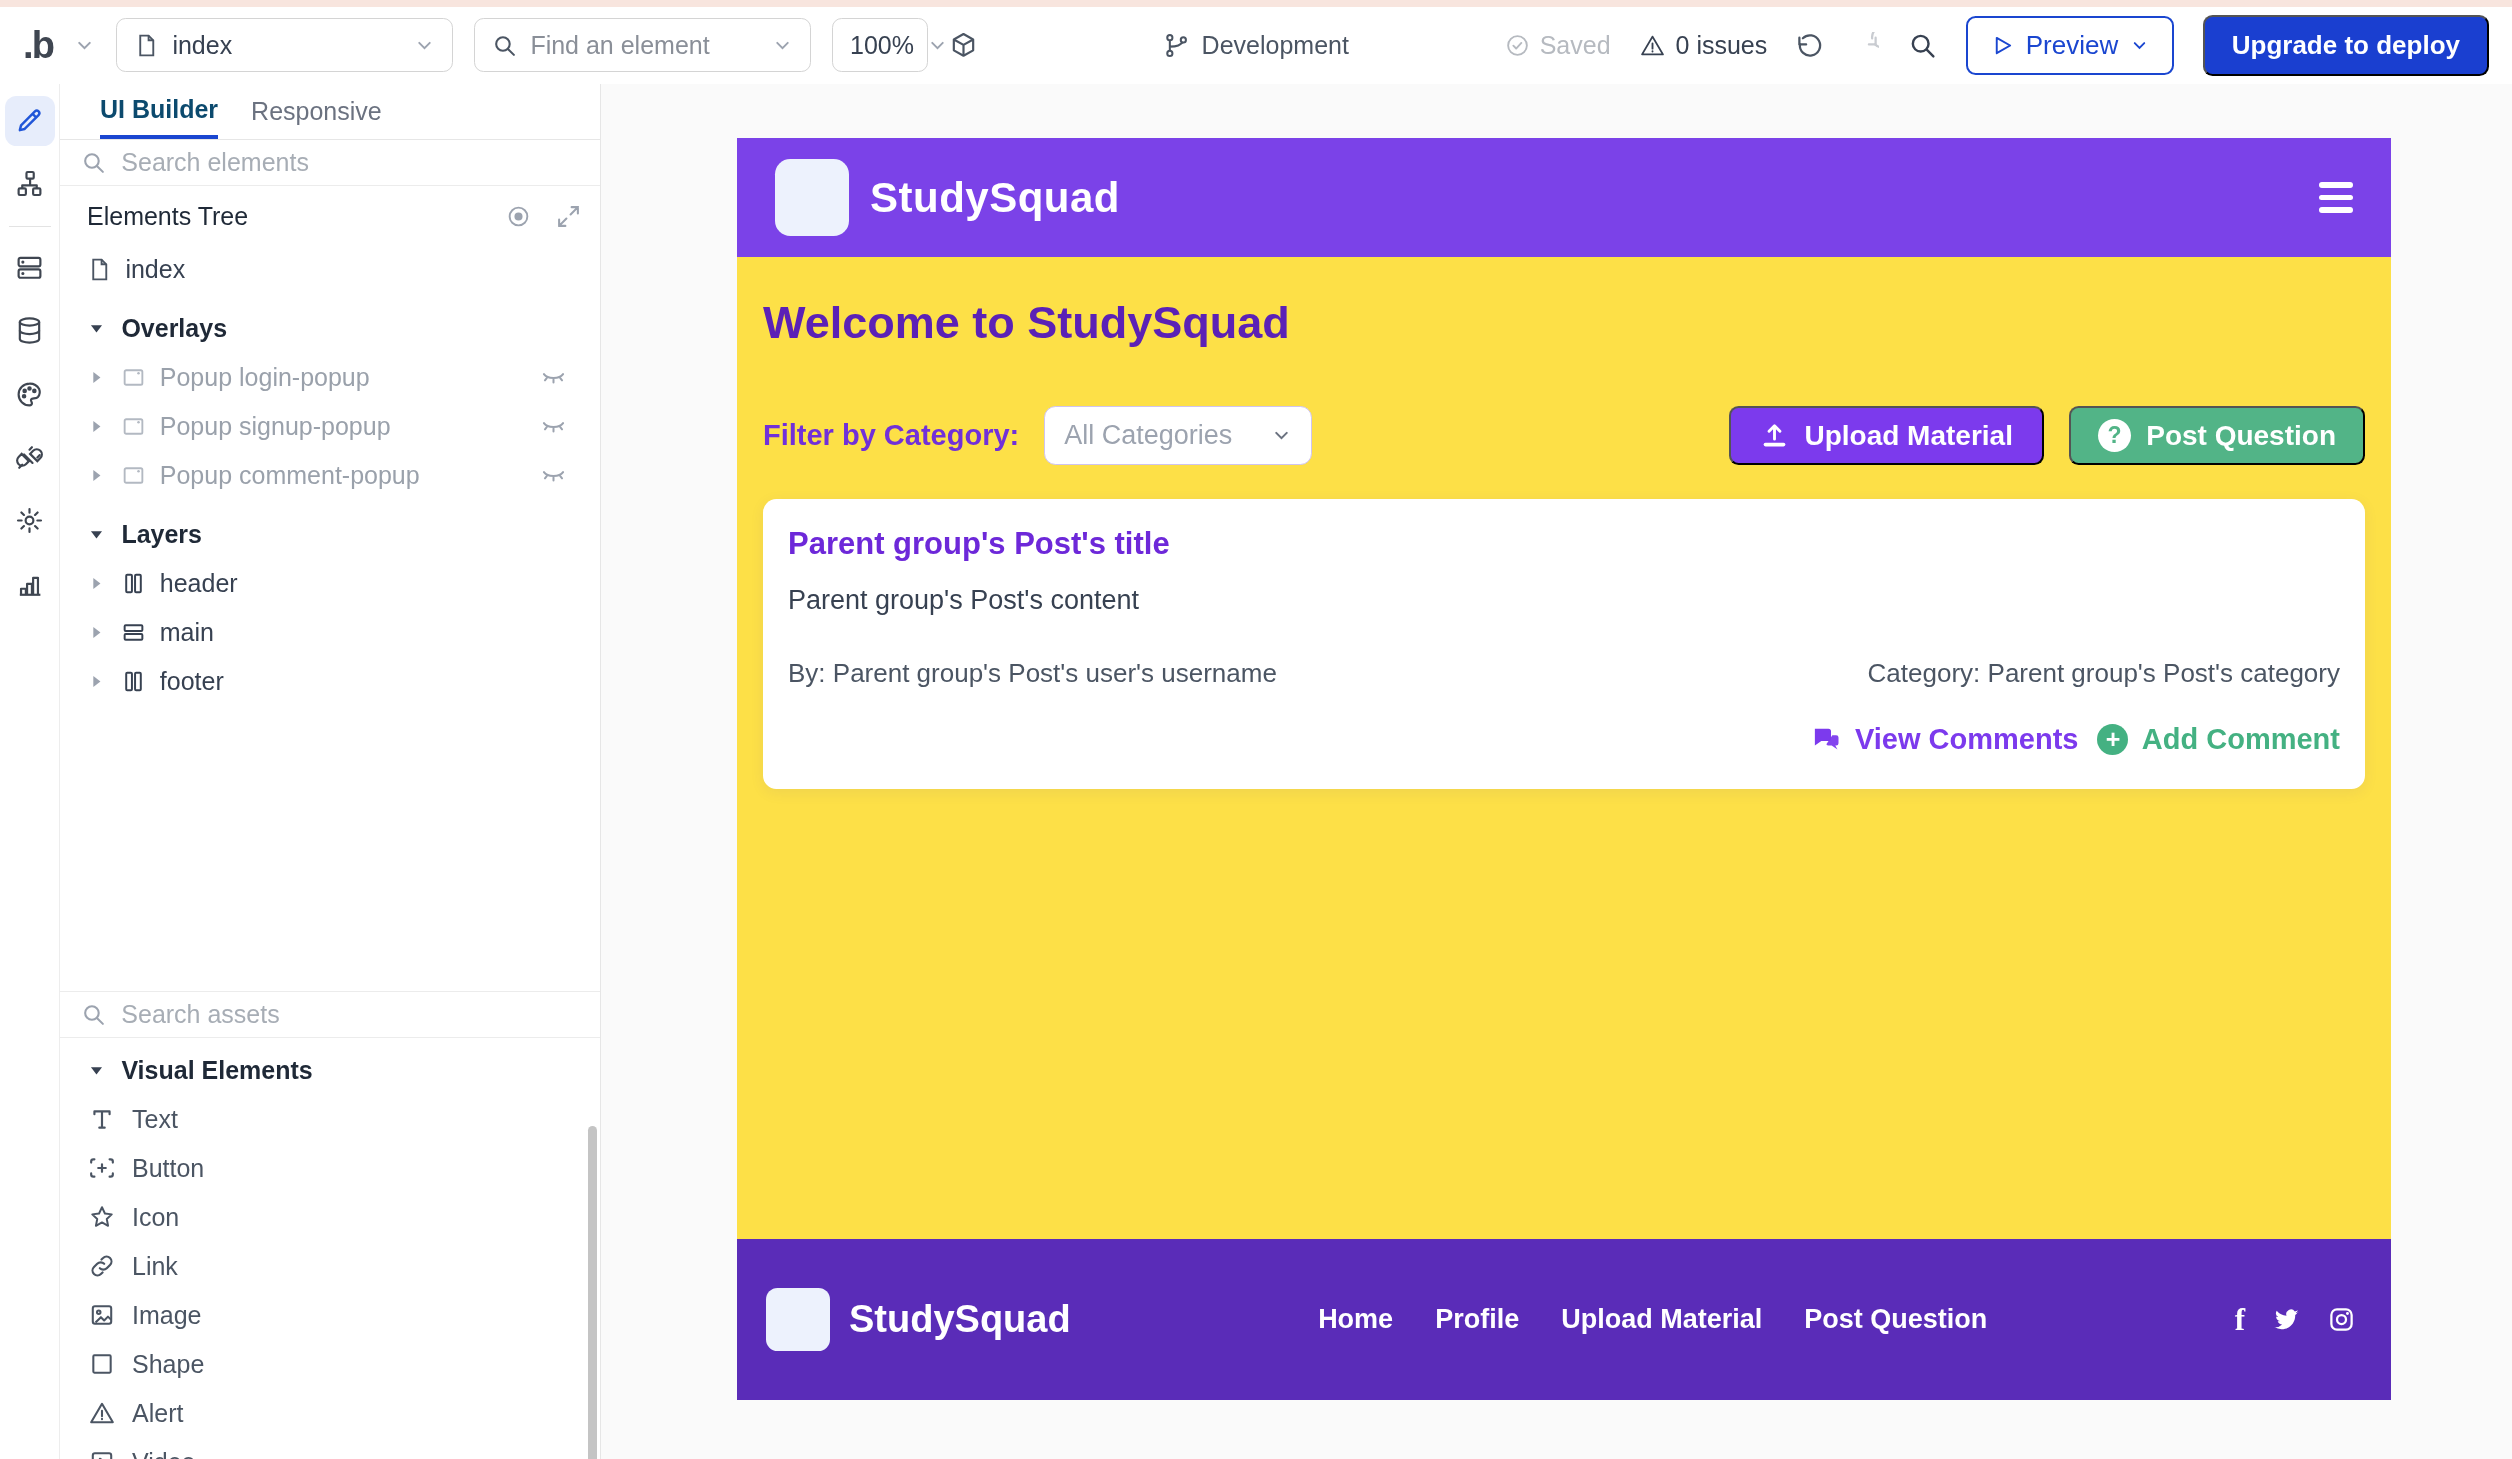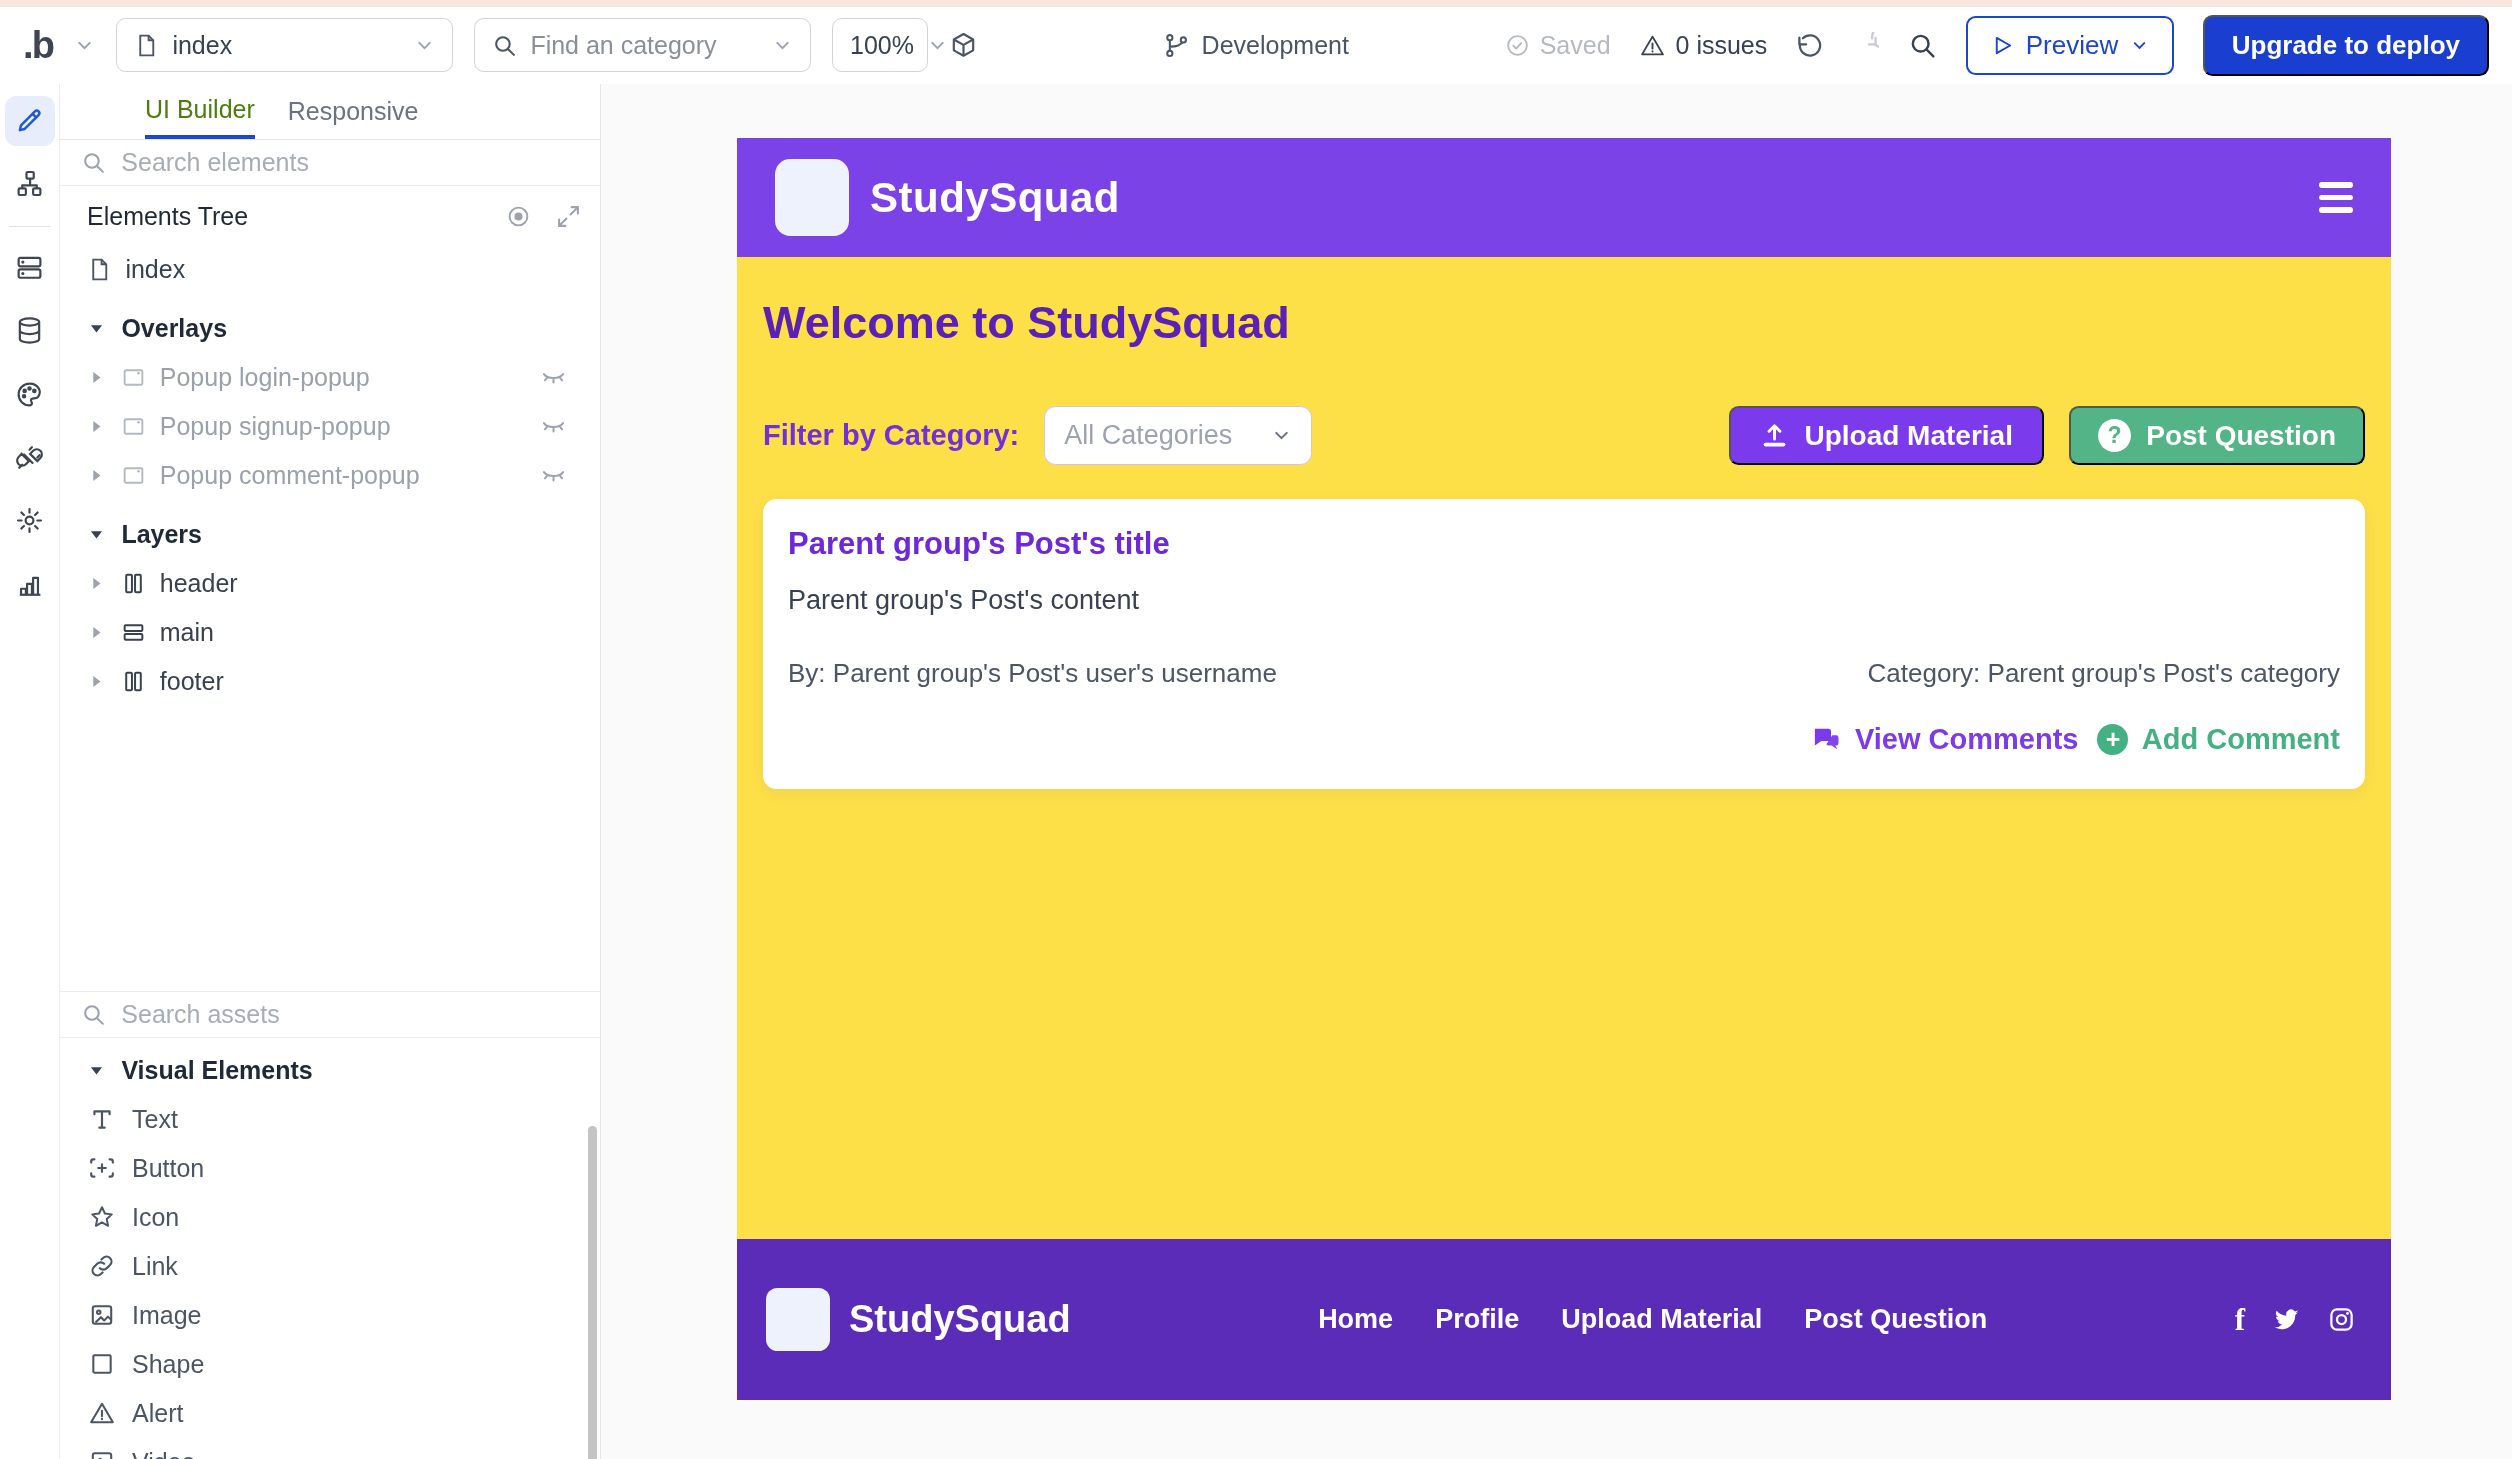--- a/index.html
+++ b/index.html
@@ -44,21 +44,21 @@
     align-items:center; justify-content:center; color:#3f4651; margin-bottom:13.4px; }
   .rail-btn.active { background:#e7edfb; color:#2156d8; }
   .rail-div { width:42px; height:0; border-top:1.9px solid #e3e3e3; margin:3.8px 0 15.3px; }
 
   
   #panel { position:absolute; left:60px; top:84px; width:541px; bottom:0;
     background:#fff; border-right:1.9px solid #e6e6e6; font-size:25px; color:#4b5563; }
   #tabs { height:56px; border-bottom:1.9px solid #e6e6e6; display:flex; gap:33px;
     padding:0 0 0 40px; align-items:stretch; }
   .tab { display:flex; align-items:center; font-size:25px; }
-  .tab.active { color:#4d7c0f; font-weight:400; border-bottom:4.8px solid #1a46d0;margin-left:45px; }
+  .tab.active { color:#0c4a6e; font-weight:700; border-bottom:4.8px solid #1a46d0; }
   .tab.idle { color:#6b7280; }
   .searchrow { height:46px; display:flex; align-items:center; gap:15.3px;
     padding:0 21px; border-bottom:1.9px solid #ececec; }
   .searchrow input { border:none; outline:none; flex:1; font-size:25px;
     font-family:"Liberation Sans",sans-serif; color:#374151; background:transparent; }
   .searchrow input::placeholder { color:#a7adb5; }
   .tree-head { display:flex; align-items:center; height:50px; padding:0 19px 0 27px; margin-top:5.7px; }
   .tree-head .t { font-weight:400; color:#1f2937; }
   .tree-head .sp { flex:1; }
   .trow { display:flex; align-items:center; height:49px; padding-left:27px; gap:13.4px; color:#374151; }
@@ -149,21 +149,21 @@
             </svg>
       </span>
     </div>
     <div class="tb-box sel-find">
       <span class="icon">
         <svg width="25" height="25" viewBox="0 0 24 24" fill="none" stroke="#4b5563" stroke-width="2">
               <circle cx="10.5" cy="10.5" r="6.5"></circle>
               <path d="M15.5 15.5L21 21" stroke-linecap="round"></path>
             </svg>
       </span>
-      <span>Find an category</span>
+      <span>Find an element</span>
       <span class="grow"></span>
       <span class="icon dim">
         <svg width="21" height="21" viewBox="0 0 24 24" fill="none" stroke="currentColor" stroke-width="2.2" stroke-linecap="round">
               <path d="M6 9l6 6 6-6"></path>
             </svg>
       </span>
     </div>
     <div class="tb-box sel-zoom">
       <span>100%</span>
       <span class="icon dim">

